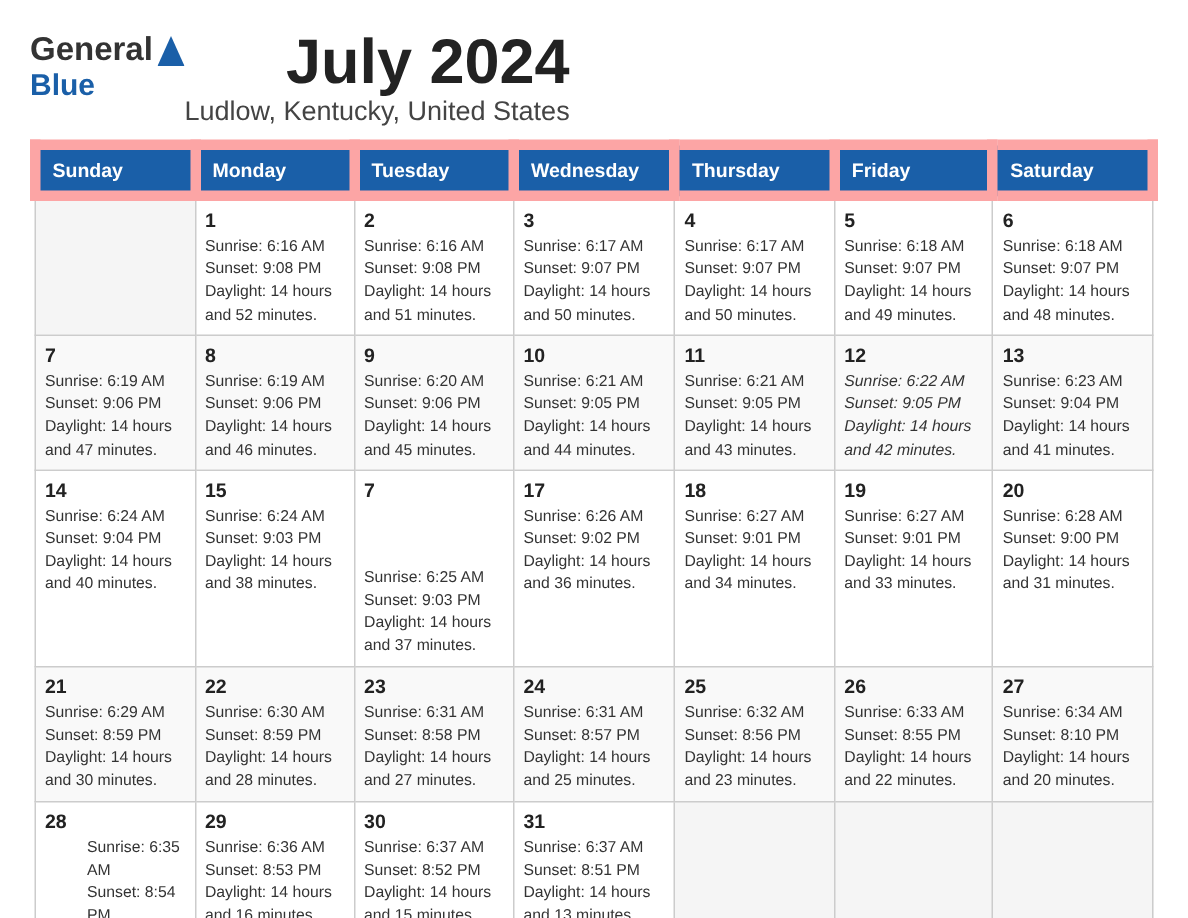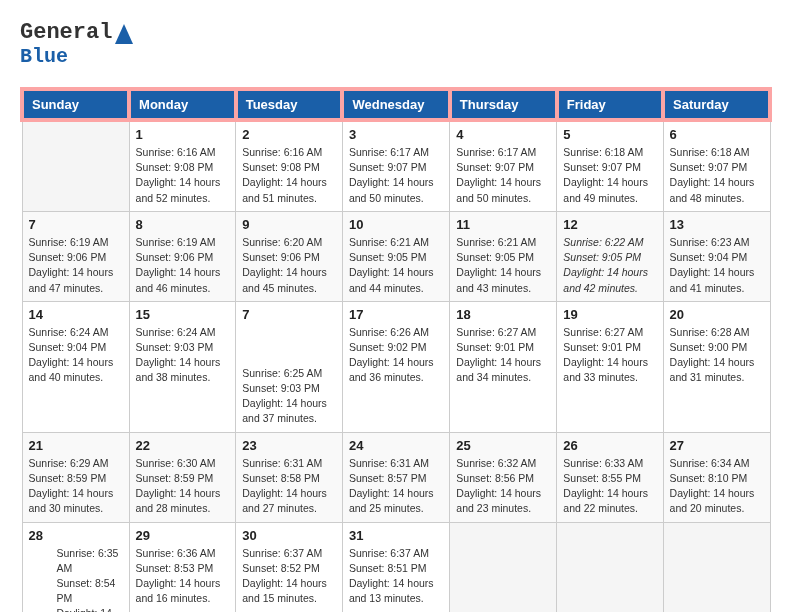--- a/index.html
+++ b/index.html
@@ -7,22 +7,21 @@
       font-family: Arial, sans-serif;
       background: #fff;
       width: 792px;
       min-height: 612px;
       padding: 20px;
     }
     .header-area {
       display: flex;
       justify-content: flex-start;
       align-items: flex-start;
-      margin-bottom: 19px;
-      font-family: Liberation Mono, monospace;
+      margin-bottom: 8px;
     }
     .logo {
       display: flex;
       align-items: flex-start;
     }
     .logo-wrapper {
       display: flex;
       flex-direction: column;
     }
     .logo-top {
@@ -47,21 +46,21 @@
       width: 100%;
       border-collapse: collapse;
       border: 1px solid #ccc;
     }
     .calendar th {
       background-color: #1a5fa8;
       color: #fff;
       text-align: left;
       padding: 6px 8px;
       font-size: 13px;
-      border: 4px solid #fca5a5;
+      border: 7px solid #fca5a5;
     }
     .calendar td {
       border: 1px solid #ccc;
       vertical-align: top;
       padding: 5px 6px;
       width: 108px;
       min-height: 80px;
       background: #fff;
     }
     .calendar tr:nth-child(even) td {
@@ -93,20 +92,24 @@
         <span style="font-size:22px;font-weight:bold;color:#333;">General</span>
         <svg width="18" height="20" viewBox="0 0 18 20" style="margin-left:3px;margin-top:2px;">
           <polygon points="0,20 18,20 9,0" fill="#1a5fa8"></polygon>
         </svg>
       </div>
       <div>
         <span style="font-size:20px;font-weight:bold;color:#1a5fa8;">Blue</span>
       </div>
     </div>
   </div>
+  <div class="title-area">
+    <div class="month-title">July 2024</div>
+    <div class="location-title">Ludlow, Kentucky, United States</div>
+  </div>
 </div>
 
 <table class="calendar">
   <thead>
     <tr>
       <th>Sunday</th>
       <th>Monday</th>
       <th>Tuesday</th>
       <th>Wednesday</th>
       <th>Thursday</th>

